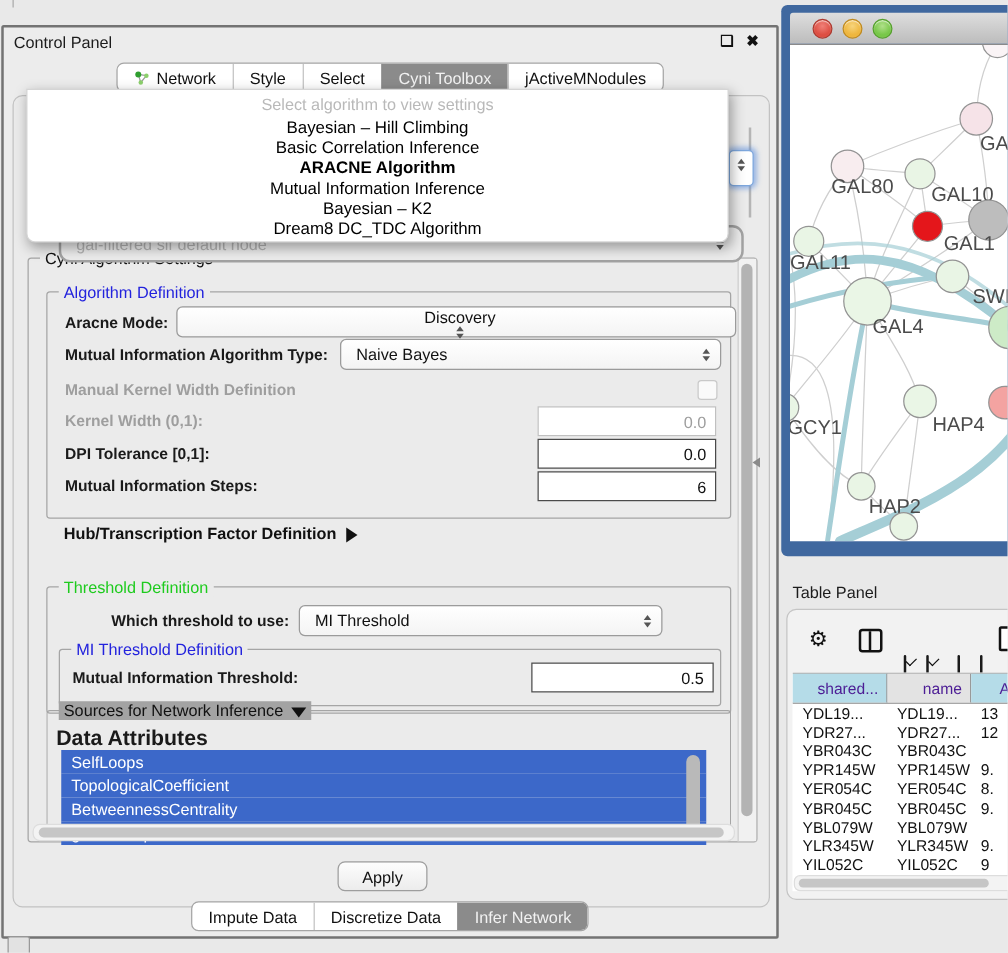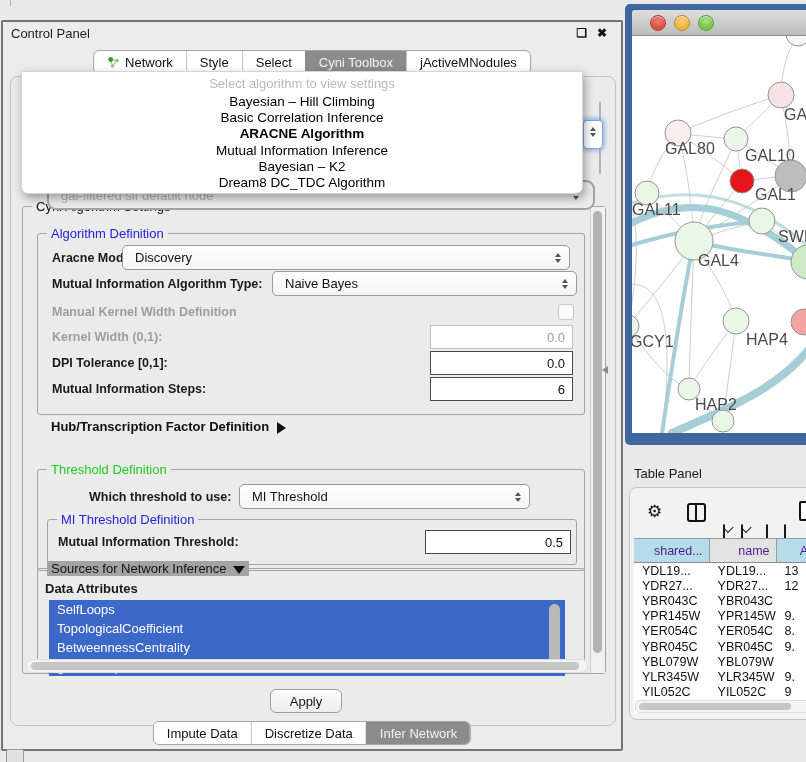--- a/index.html
+++ b/index.html
@@ -184,21 +184,21 @@
     <span class="gtitle">Cyni Algorithm Settings</span>
 
     <div class="abs vtrack" style="right:0;top:0;width:14px;height:100%;">
       <div class="abs vthumb" style="left:2px;top:4px;width:9px;height:442px;"></div>
     </div>
 
     <div class="abs groupbox" style="left:14px;top:26px;width:546px;height:180px;">
       <span class="gtitle blue">Algorithm Definition</span>
 
       <span class="abs lbl" style="left:14px;top:17px;">Aracne Mode:</span>
-      <div class="abs combo" style="left:84px;top:11px;width:448px;">
+      <div class="abs combo" style="left:103px;top:11px;width:448px;flex-direction:column;">
         <span class="combo-val">Discovery</span>
         <span class="stepper">
             <span class="stp-up"></span>
             <span class="stp-dn"></span>
           </span>
       </div>
 
       <span class="abs lbl" style="left:14px;top:43px;">Mutual Information Algorithm Type:</span>
       <div class="abs combo" style="left:234px;top:37px;width:305px;">
         <span class="combo-val">Naive Bayes</span>
@@ -249,21 +249,21 @@
         <div class="abs field on" style="left:377px;top:10px;width:146px;">
             <span>0.5</span>
           </div>
       </div>
     </div>
 
     <div class="abs groupbox" style="left:14px;top:361px;width:546px;height:104px;border-bottom:none;">
       <span class="gtitle" style="background:#a3a3a3;">
         <span>Sources for Network Inference</span><span class="tri-down"></span>
       </span>
-      <span class="abs lbl" style="left:7px;top:12px;font-size:13px;">Data Attributes</span>
+      <span class="abs lbl" style="left:7px;top:12px;font-size:17px;">Data Attributes</span>
       <div class="abs" style="left:11px;top:31px;width:516px;">
           <div class="attr-item">SelfLoops</div>
           <div class="attr-item">TopologicalCoefficient</div>
           <div class="attr-item">BetweennessCentrality</div>
           <div class="attr-item">gal4RGexp</div>
         </div>
       <div class="abs vthumb" style="left:511px;top:35px;width:11px;height:66px;background:#b9b9b9;"></div>
     </div>
 
     <div class="abs htrack" style="left:3px;top:452px;width:560px;height:12px;">

